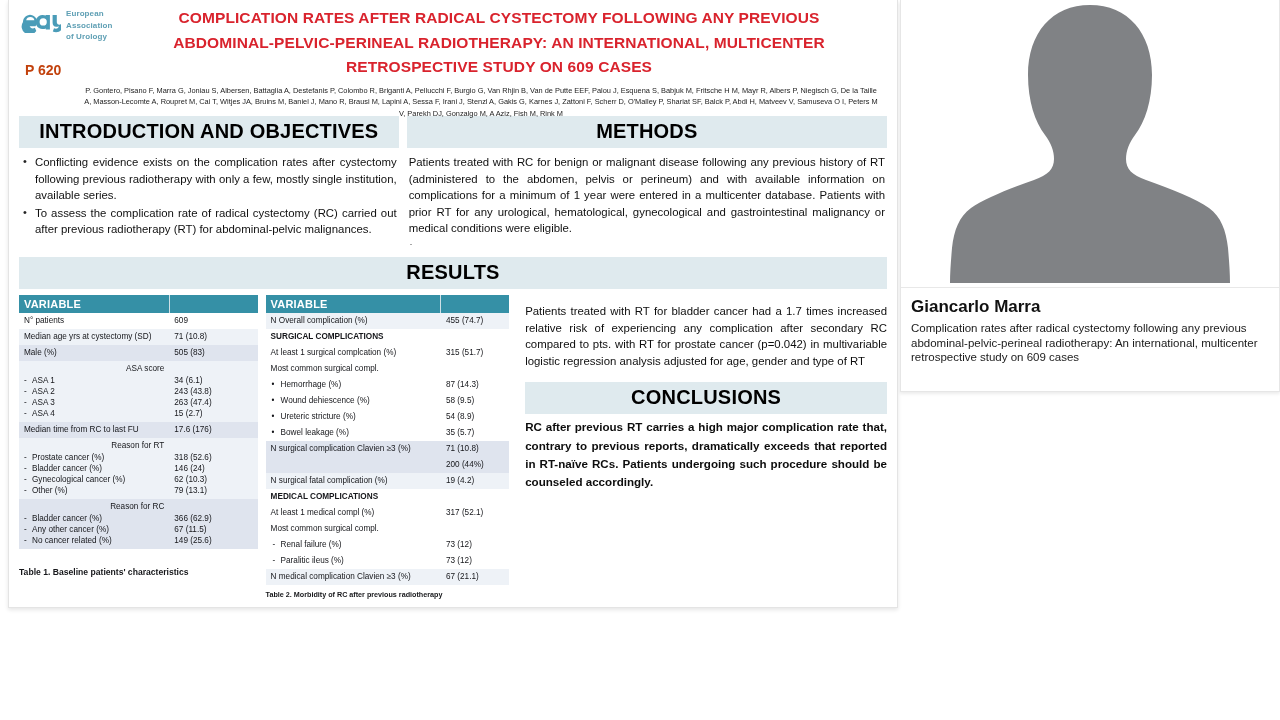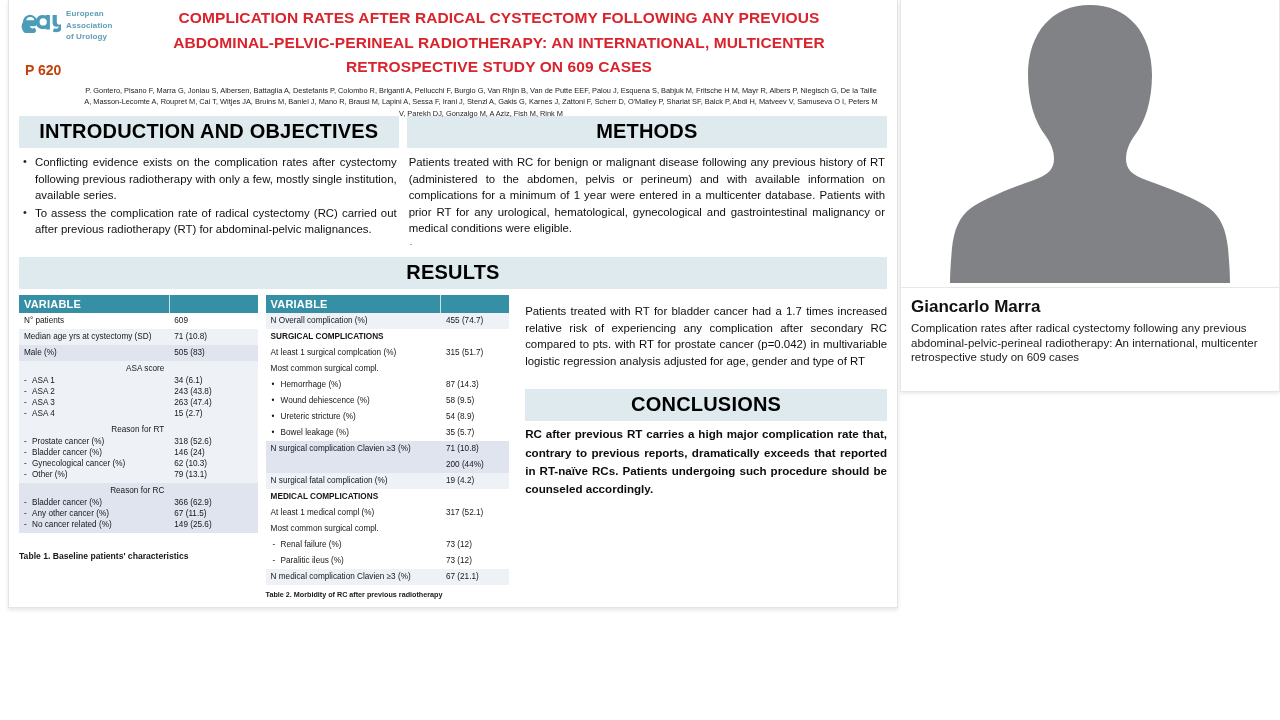--- a/index.html
+++ b/index.html
@@ -108,21 +108,21 @@
   .bullet-it:before { content: "\2022"; position: absolute; left: 1px; }
   .dash-it { display:block; padding-left: 10px; position: relative; }
   .dash-it:before { content: "-"; position: absolute; left: 2px; }
   .tcaption { font-size: 8.6px; font-weight: bold; color: #16171a; padding-top: 18px; }
   .tcaption.small { font-size: 7.2px; font-weight: bold; padding-top: 5px;}
 
   .result-text {
     font-size: 11.4px; line-height: 16.6px; color: #0e0e0e; text-align: justify;
     padding-top: 8px;
   }
-  .concl-band { margin-top: 20px; }
+  .concl-band { margin-top: 13px; }
   .concl-text {
     font-size: 11.6px; line-height: 18.2px; color: #0d0d0d;
     font-weight: bold; text-align: justify; padding-top: 4px;
   }
 
   
   .side {
     position: absolute; left: 900px; top: 0; width: 380px; height: 392px;
     background: #ffffff; border: 1px solid #e6e6e6; border-top: none;
     box-shadow: 0 2px 3px rgba(0,0,0,.08);
@@ -224,20 +224,24 @@
                 <span class="it">ASA 4</span>
               </td>
               <td class="sub v">
                 <span class="hd">&nbsp;</span>
                 <span style="display:block">34 (6.1)</span>
                 <span style="display:block">243 (43.8)</span>
                 <span style="display:block">263 (47.4)</span>
                 <span style="display:block">15 (2.7)</span>
               </td>
             </tr>
+            <tr class="dark">
+              <td>Median time from RC to last FU</td>
+              <td class="v">17.6 (176)</td>
+            </tr>
             <tr class="lite">
               <td class="sub">
                 <span class="hd">Reason for RT</span>
                 <span class="it">Prostate cancer (%)</span>
                 <span class="it">Bladder cancer  (%)</span>
                 <span class="it">Gynecological cancer  (%)</span>
                 <span class="it">Other  (%)</span>
               </td>
               <td class="sub v">
                 <span class="hd">&nbsp;</span>

